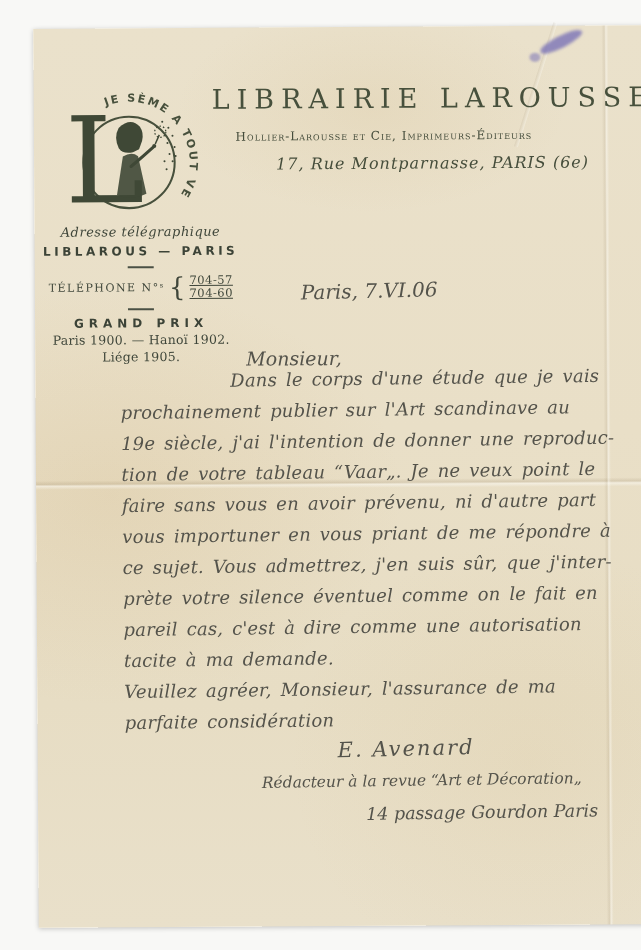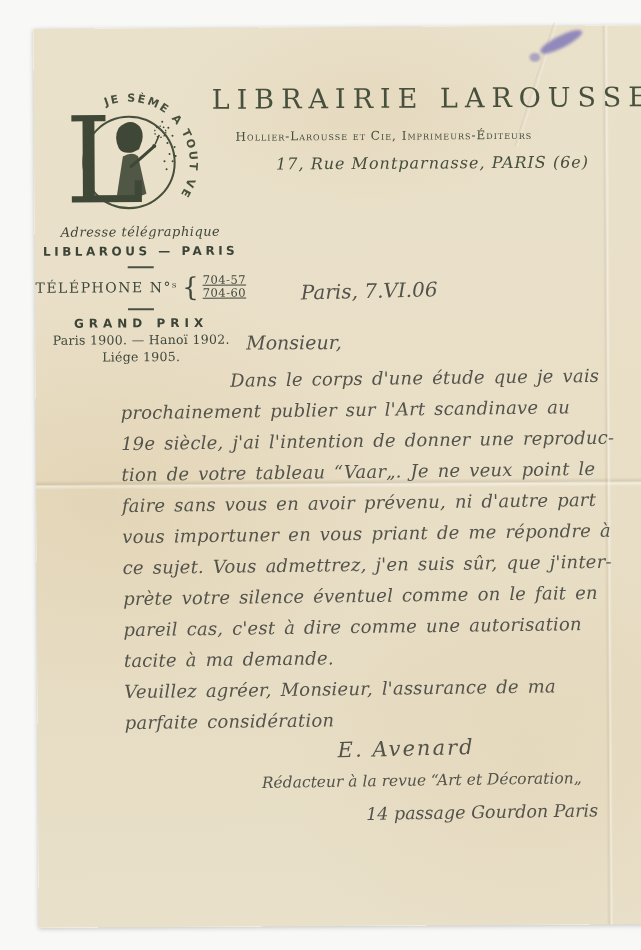--- a/index.html
+++ b/index.html
@@ -80,35 +80,35 @@
   .telegraph-label{font-size:13px;font-style:italic;letter-spacing:0.5px;}
   .telegraph-name{
     margin-top:5px;font-family:"DejaVu Sans", sans-serif;
     font-size:12px;font-weight:bold;letter-spacing:3.5px;color:#3c4337;
   }
   .rule{width:26px;height:2px;background:#4a5044;margin:8px auto 6px auto;}
   .phone-row{
     display:flex;justify-content:center;align-items:center;gap:4px;
     margin-top:2px;
   }
-  .phone-label{font-size:14px;letter-spacing:1.5px;}
+  .phone-label{font-size:11px;letter-spacing:1.5px;}
   .phone-brace{font-size:26px;font-weight:200;line-height:26px;}
   .phone-numbers{text-align:left;font-size:11.5px;line-height:13px;letter-spacing:0.5px;text-decoration:underline;}
   .award-title{
     margin-top:4px;font-family:"DejaVu Sans", sans-serif;
     font-size:12px;font-weight:bold;letter-spacing:5px;color:#3c4337;
   }
   .award-line{font-size:12.5px;margin-top:2px;letter-spacing:0.3px;}
   
   .hand{
     font-family:"DejaVu Serif", serif;font-style:italic;
     color:#54534b;position:absolute;white-space:nowrap;
   }
   .dateline{left:266px;top:252px;font-size:20px;transform:rotate(-1deg);}
-  .salutation{left:211px;top:304px;font-size:19px;}
+  .salutation{left:211px;top:320px;font-size:19px;}
   .body-block{
     position:absolute;left:86px;top:336px;width:500px;
     transform:rotate(-0.4deg);
   }
   .body-line{
     font-family:"DejaVu Serif", serif;font-style:italic;
     color:#54534b;font-size:18px;line-height:31px;
     letter-spacing:0.2px;word-spacing:3px;white-space:nowrap;
   }
   .body-line.first{text-indent:110px;}

